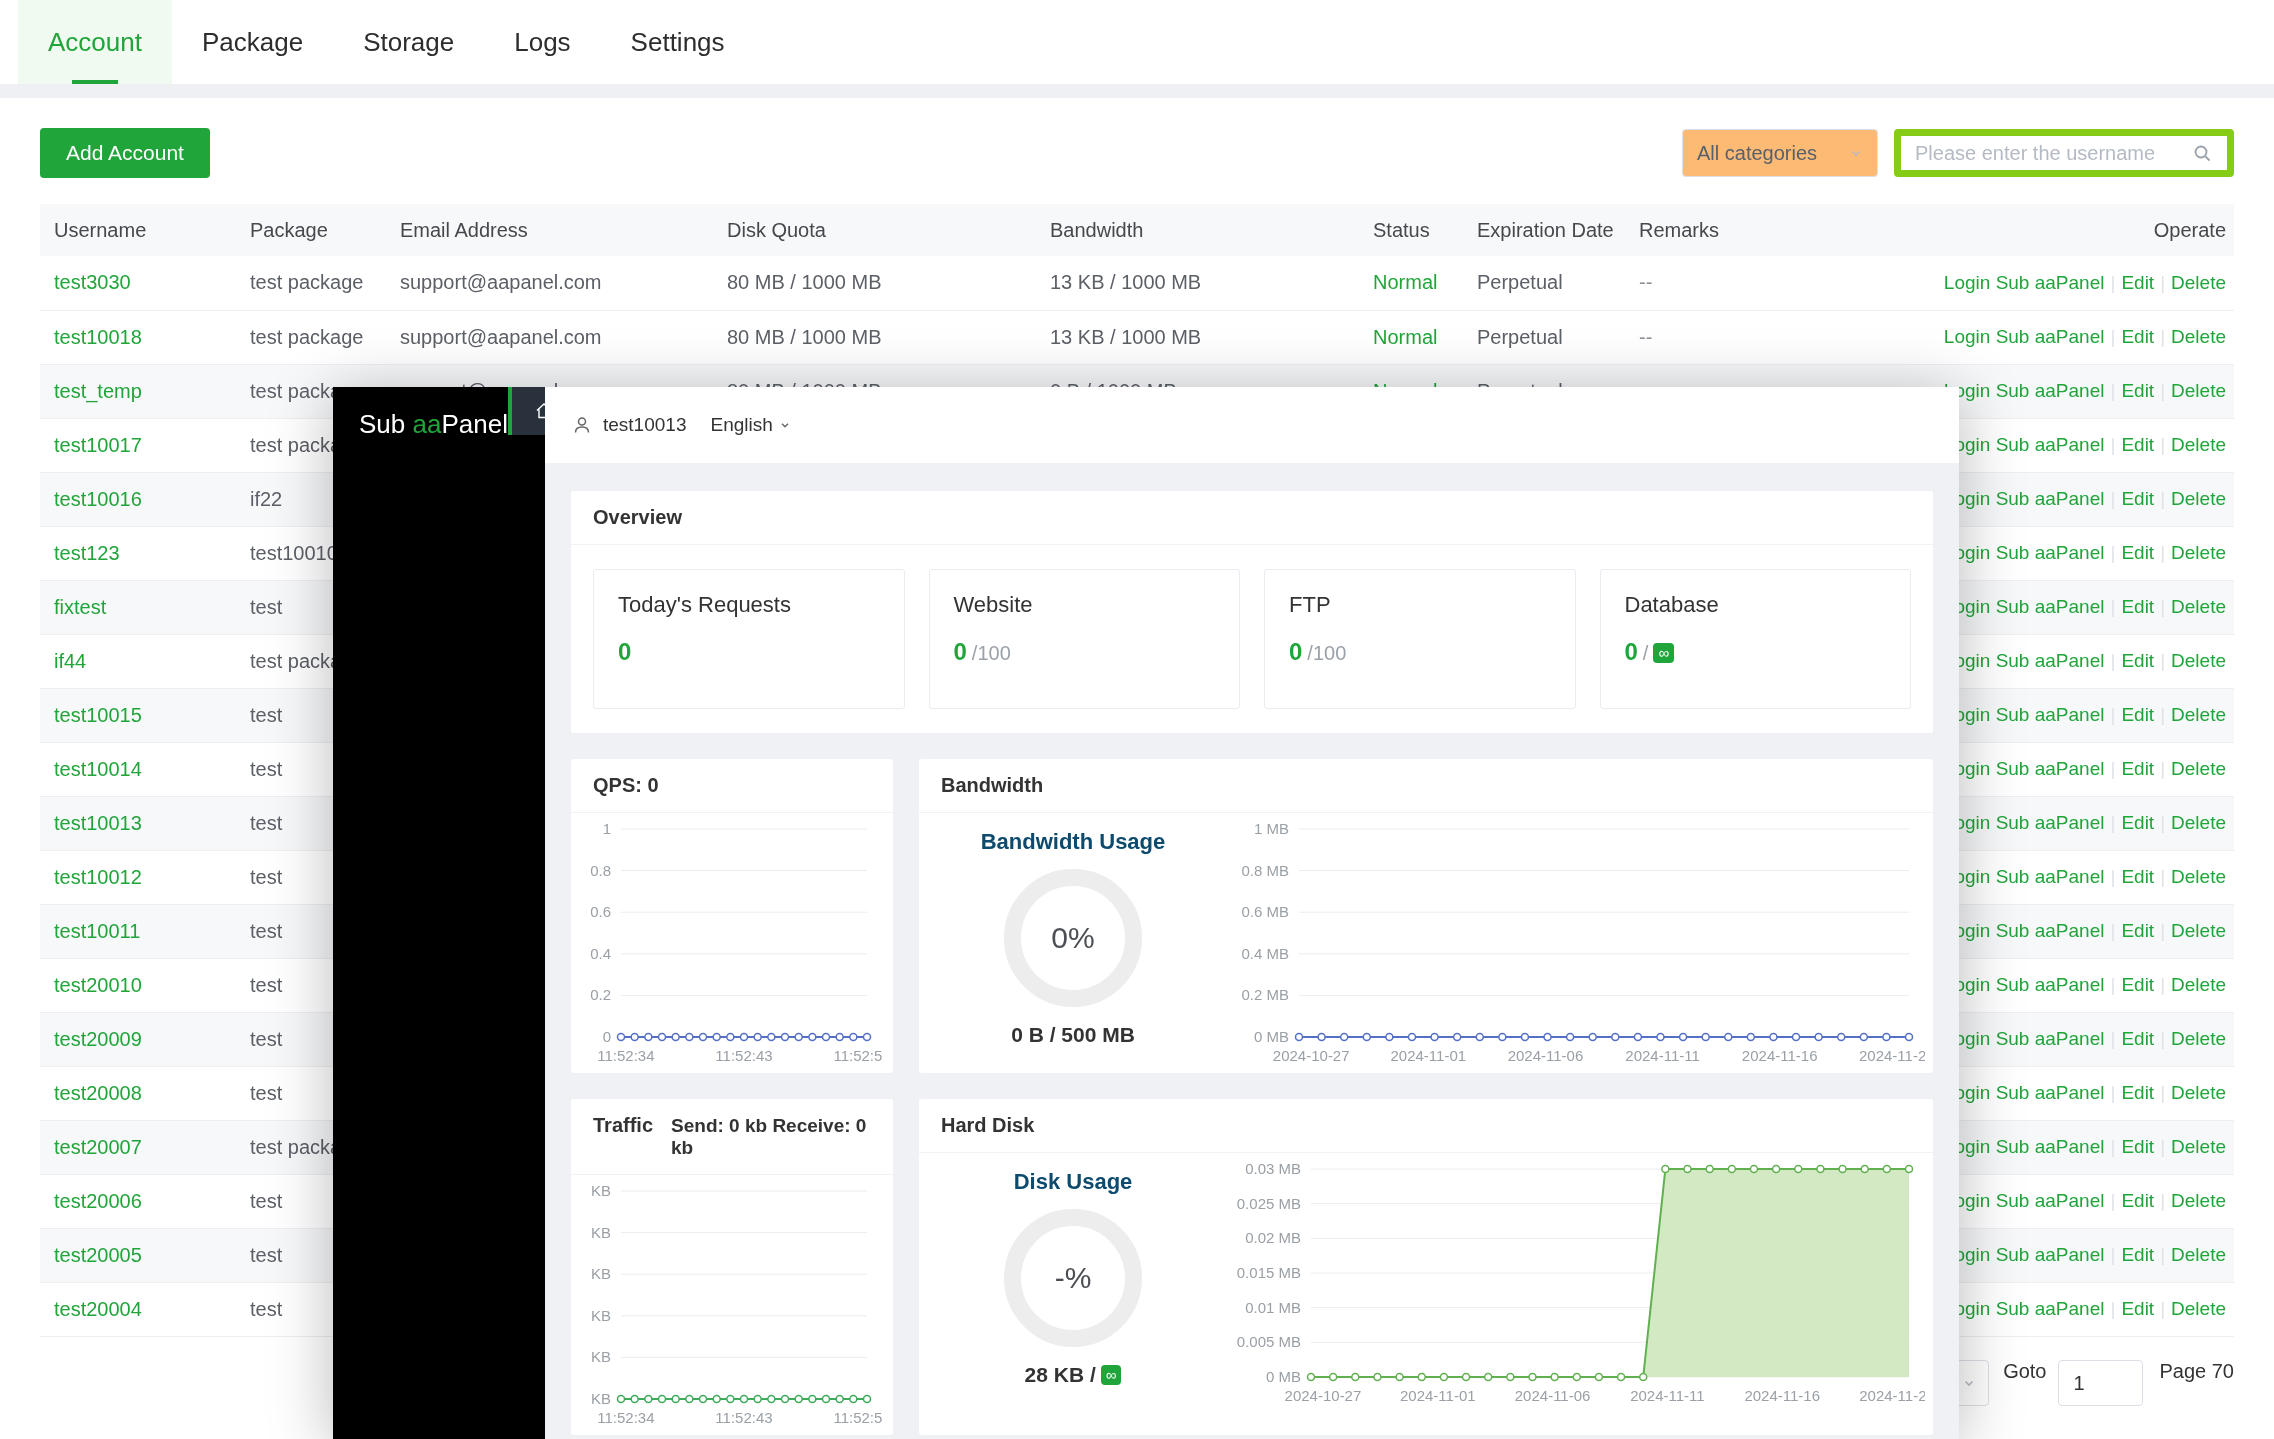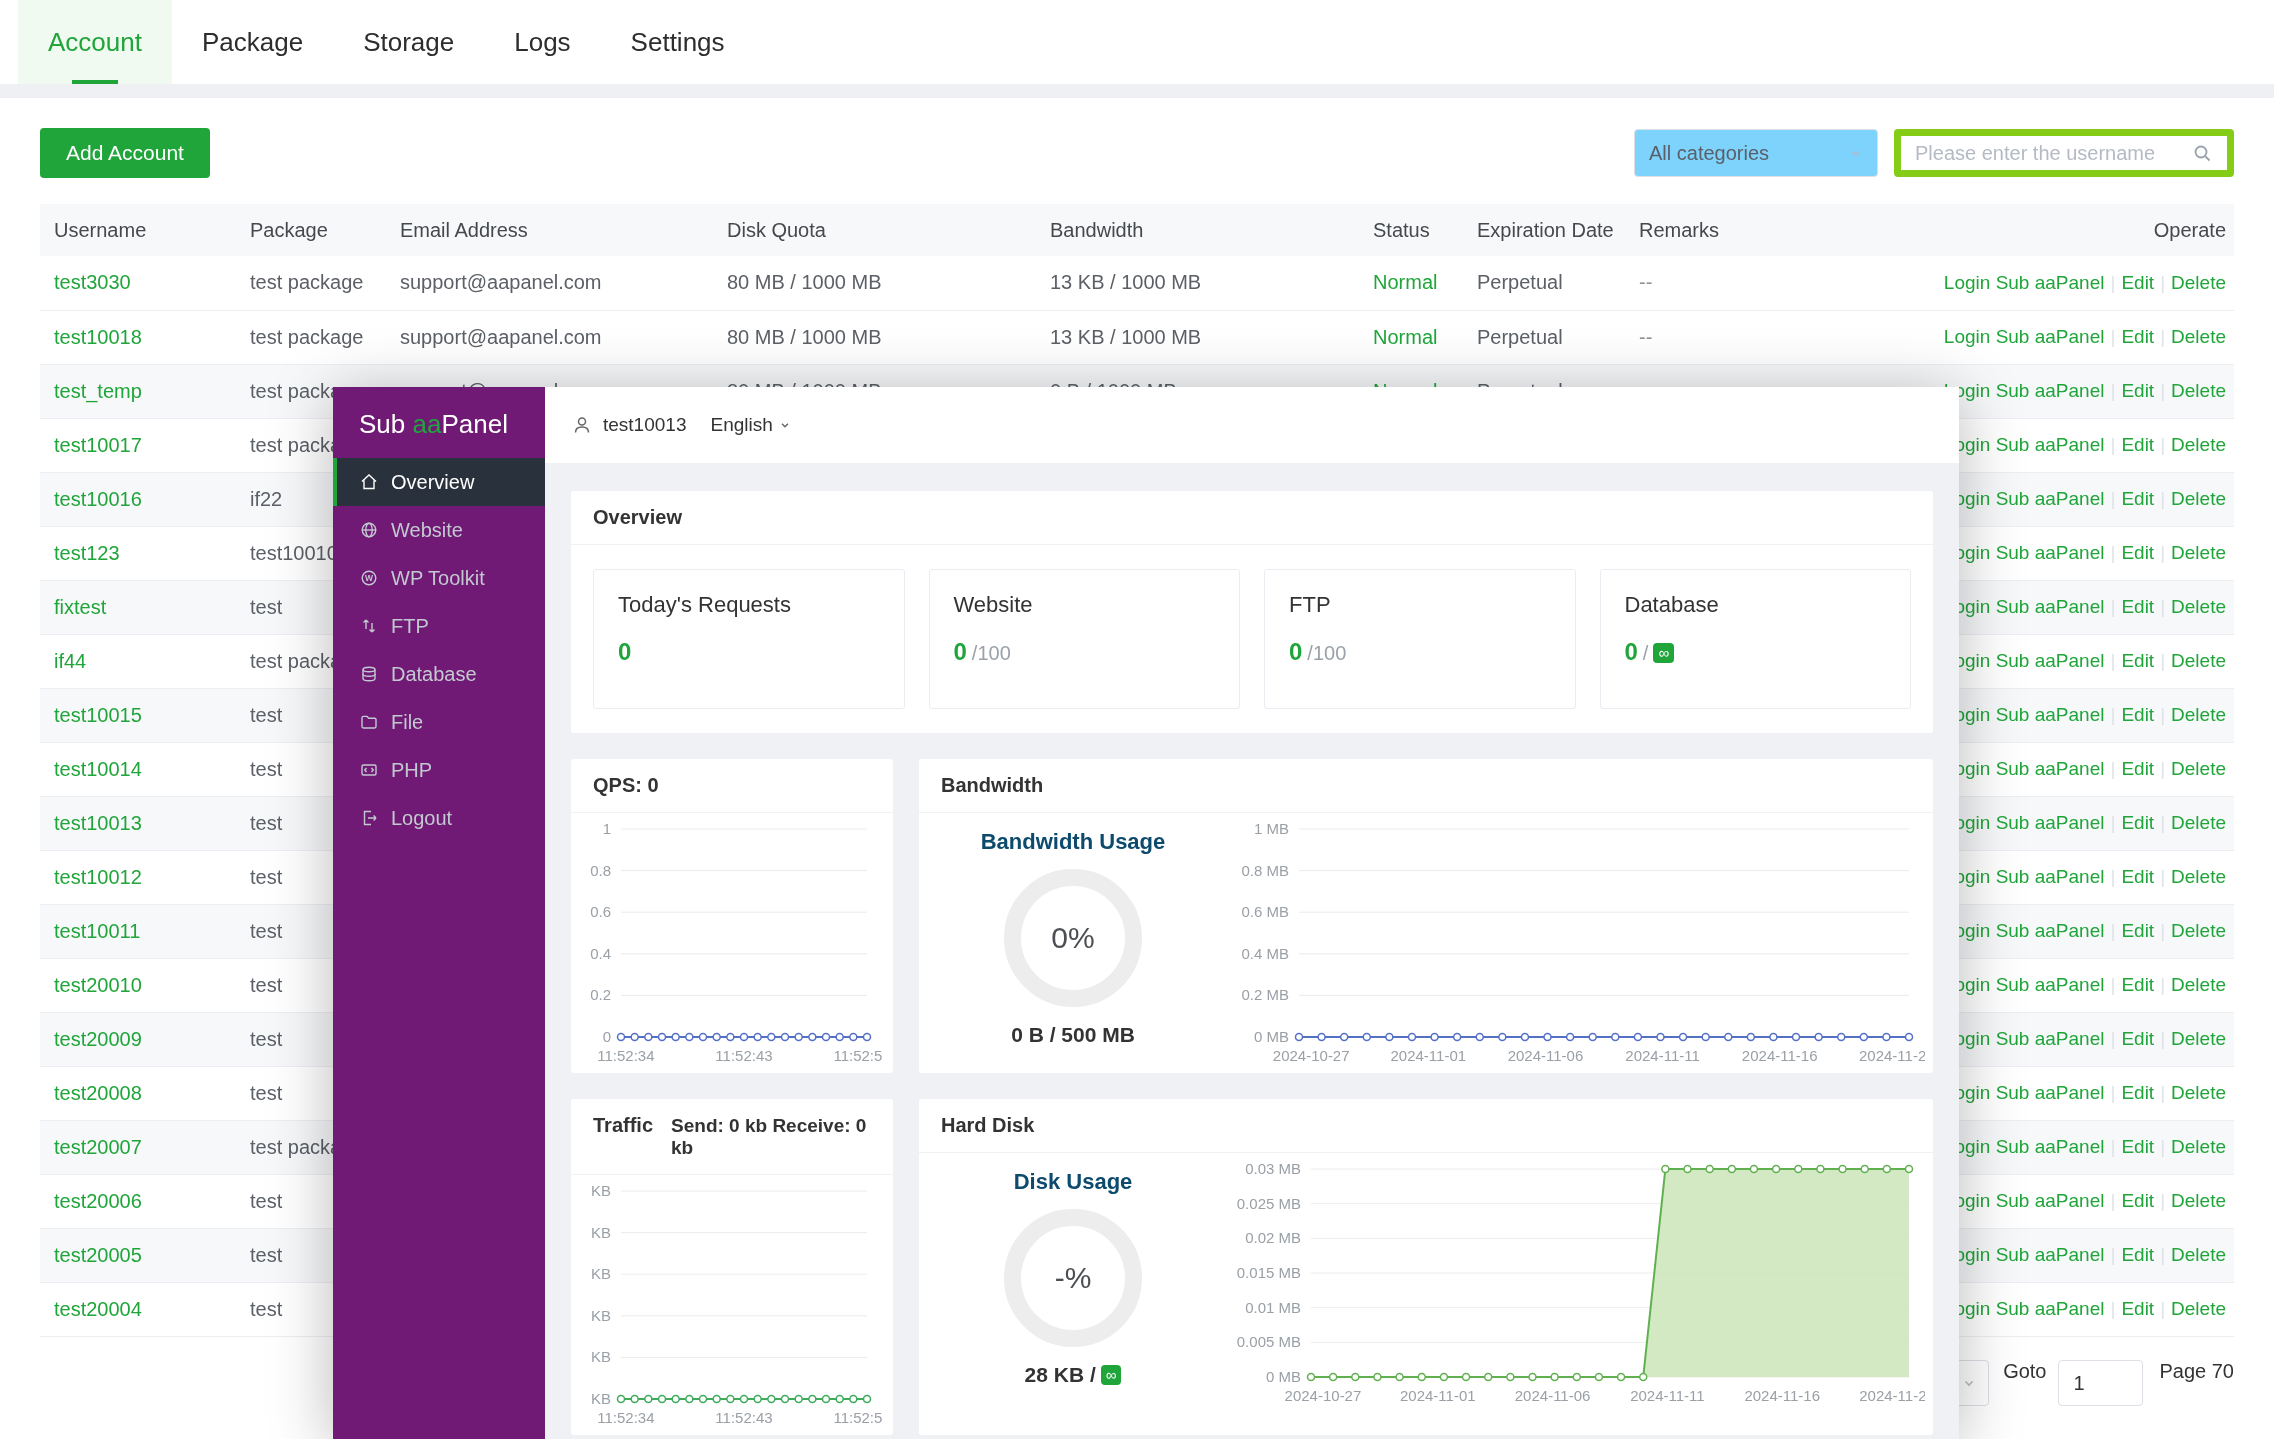--- a/index.html
+++ b/index.html
@@ -9,21 +9,21 @@
 
 .nav{height:84px;background:#fff;display:flex;align-items:center;padding-left:18px;}
 .tab{position:relative;height:84px;line-height:84px;padding:0 30px;font-size:26px;color:#2d2d2d;cursor:pointer;}
 .tab.active{color:#20a53a;background:#f0faf1;}
 .tab.active::after{content:"";position:absolute;left:50%;transform:translateX(-50%);bottom:0;width:46px;height:4px;background:#20a53a;}
 
 .content{position:relative;margin-top:14px;background:#fff;height:1341px;padding:0 40px;}
 .toolbar{display:flex;justify-content:space-between;align-items:center;padding-top:30px;}
 .btn-green{height:50px;padding:0 26px;background:#20a53a;color:#fff;border:none;border-radius:4px;font-size:21px;font-family:inherit;cursor:pointer;}
 .toolbar-right{display:flex;align-items:center;gap:16px;}
-.select{width:244px;height:48px;border:1px solid #dcdfe6;border-radius:4px;display:flex;align-items:center;justify-content:space-between;padding:15px 14px;font-size:20px;color:#5a6069;background:#7dd3fc;cursor:pointer;}
+.select{width:196px;height:48px;border:1px solid #dcdfe6;border-radius:4px;display:flex;align-items:center;justify-content:space-between;padding:15px 14px;font-size:20px;color:#5a6069;background:#fdba74;cursor:pointer;}
 .searchbox{width:340px;height:48px;border:7px solid #84cc16;border-radius:4px;display:flex;align-items:center;padding:0 14px;background:#fff;}
 .searchbox input{flex:1;border:none;outline:none;font-size:20px;font-family:inherit;color:#333;min-width:0;}
 .searchbox input::placeholder{color:#b4bac4;}
 
 table{width:100%;border-collapse:collapse;table-layout:fixed;margin-top:26px;font-size:20px;}
 th{height:52px;background:#f7f8f9;color:#45484d;font-weight:normal;text-align:left;padding-left:14px;white-space:nowrap;overflow:hidden;}
 td{height:54px;border-bottom:1px solid #eceef2;color:#5b5f66;padding-left:14px;white-space:nowrap;overflow:hidden;}
 tbody tr:nth-child(2n+3){background:#f7f8fa;}
 .user-link{color:#20a53a;text-decoration:none;cursor:pointer;}
 .status-ok{color:#20a53a;}
@@ -32,21 +32,21 @@
 td.op{font-size:19px;}
 td.op a{color:#20a53a;text-decoration:none;cursor:pointer;}
 .sep{color:#dfe3e8;margin:0 6px;}
 
 .pagination{position:absolute;right:40px;bottom:33px;display:flex;font-size:20px;color:#333;z-index:1;}
 .page-size{width:170px;height:46px;border:1px solid #dcdfe6;border-radius:4px;background:#fff;display:flex;align-items:center;justify-content:flex-end;padding-right:12px;margin-right:14px;cursor:pointer;}
 .goto-label{margin-right:12px;}
 .goto-input{width:85px;height:46px;border:1px solid #dcdfe6;border-radius:4px;font-size:20px;font-family:inherit;padding-left:14px;margin-right:16px;outline:none;color:#333;}
 
 .modal{position:absolute;left:333px;top:387px;width:1626px;height:1052px;display:flex;background:#fff;box-shadow:0 8px 60px rgba(0,0,0,0.28);z-index:30;}
-.side{width:212px;flex:none;background:#701a75;display:flex;flex-direction:column;}
+.side{width:212px;flex:none;background:#000000;display:flex;flex-direction:row;}
 .brand{padding:22px 0 18px 26px;font-size:26px;color:#fff;white-space:nowrap;}
 .brand .green{color:#20a53a;}
 .side-item{height:48px;display:flex;align-items:center;gap:12px;padding-left:26px;font-size:20px;color:#c2c9d0;cursor:pointer;}
 .side-item svg{flex:none;}
 .side-item.active{background:#29323c;color:#fff;border-left:4px solid #20a53a;padding-left:22px;}
 .mmain{flex:1;background:#eff1f4;display:flex;flex-direction:column;overflow:hidden;}
 .mtop{height:76px;background:#fff;display:flex;align-items:center;padding:0 26px;flex:none;}
 .uname{font-size:19px;color:#333;margin-left:10px;}
 .lang{font-size:19px;color:#333;margin-left:24px;display:flex;align-items:center;gap:6px;cursor:pointer;}
 .mbody{padding:28px 26px 0 26px;}

